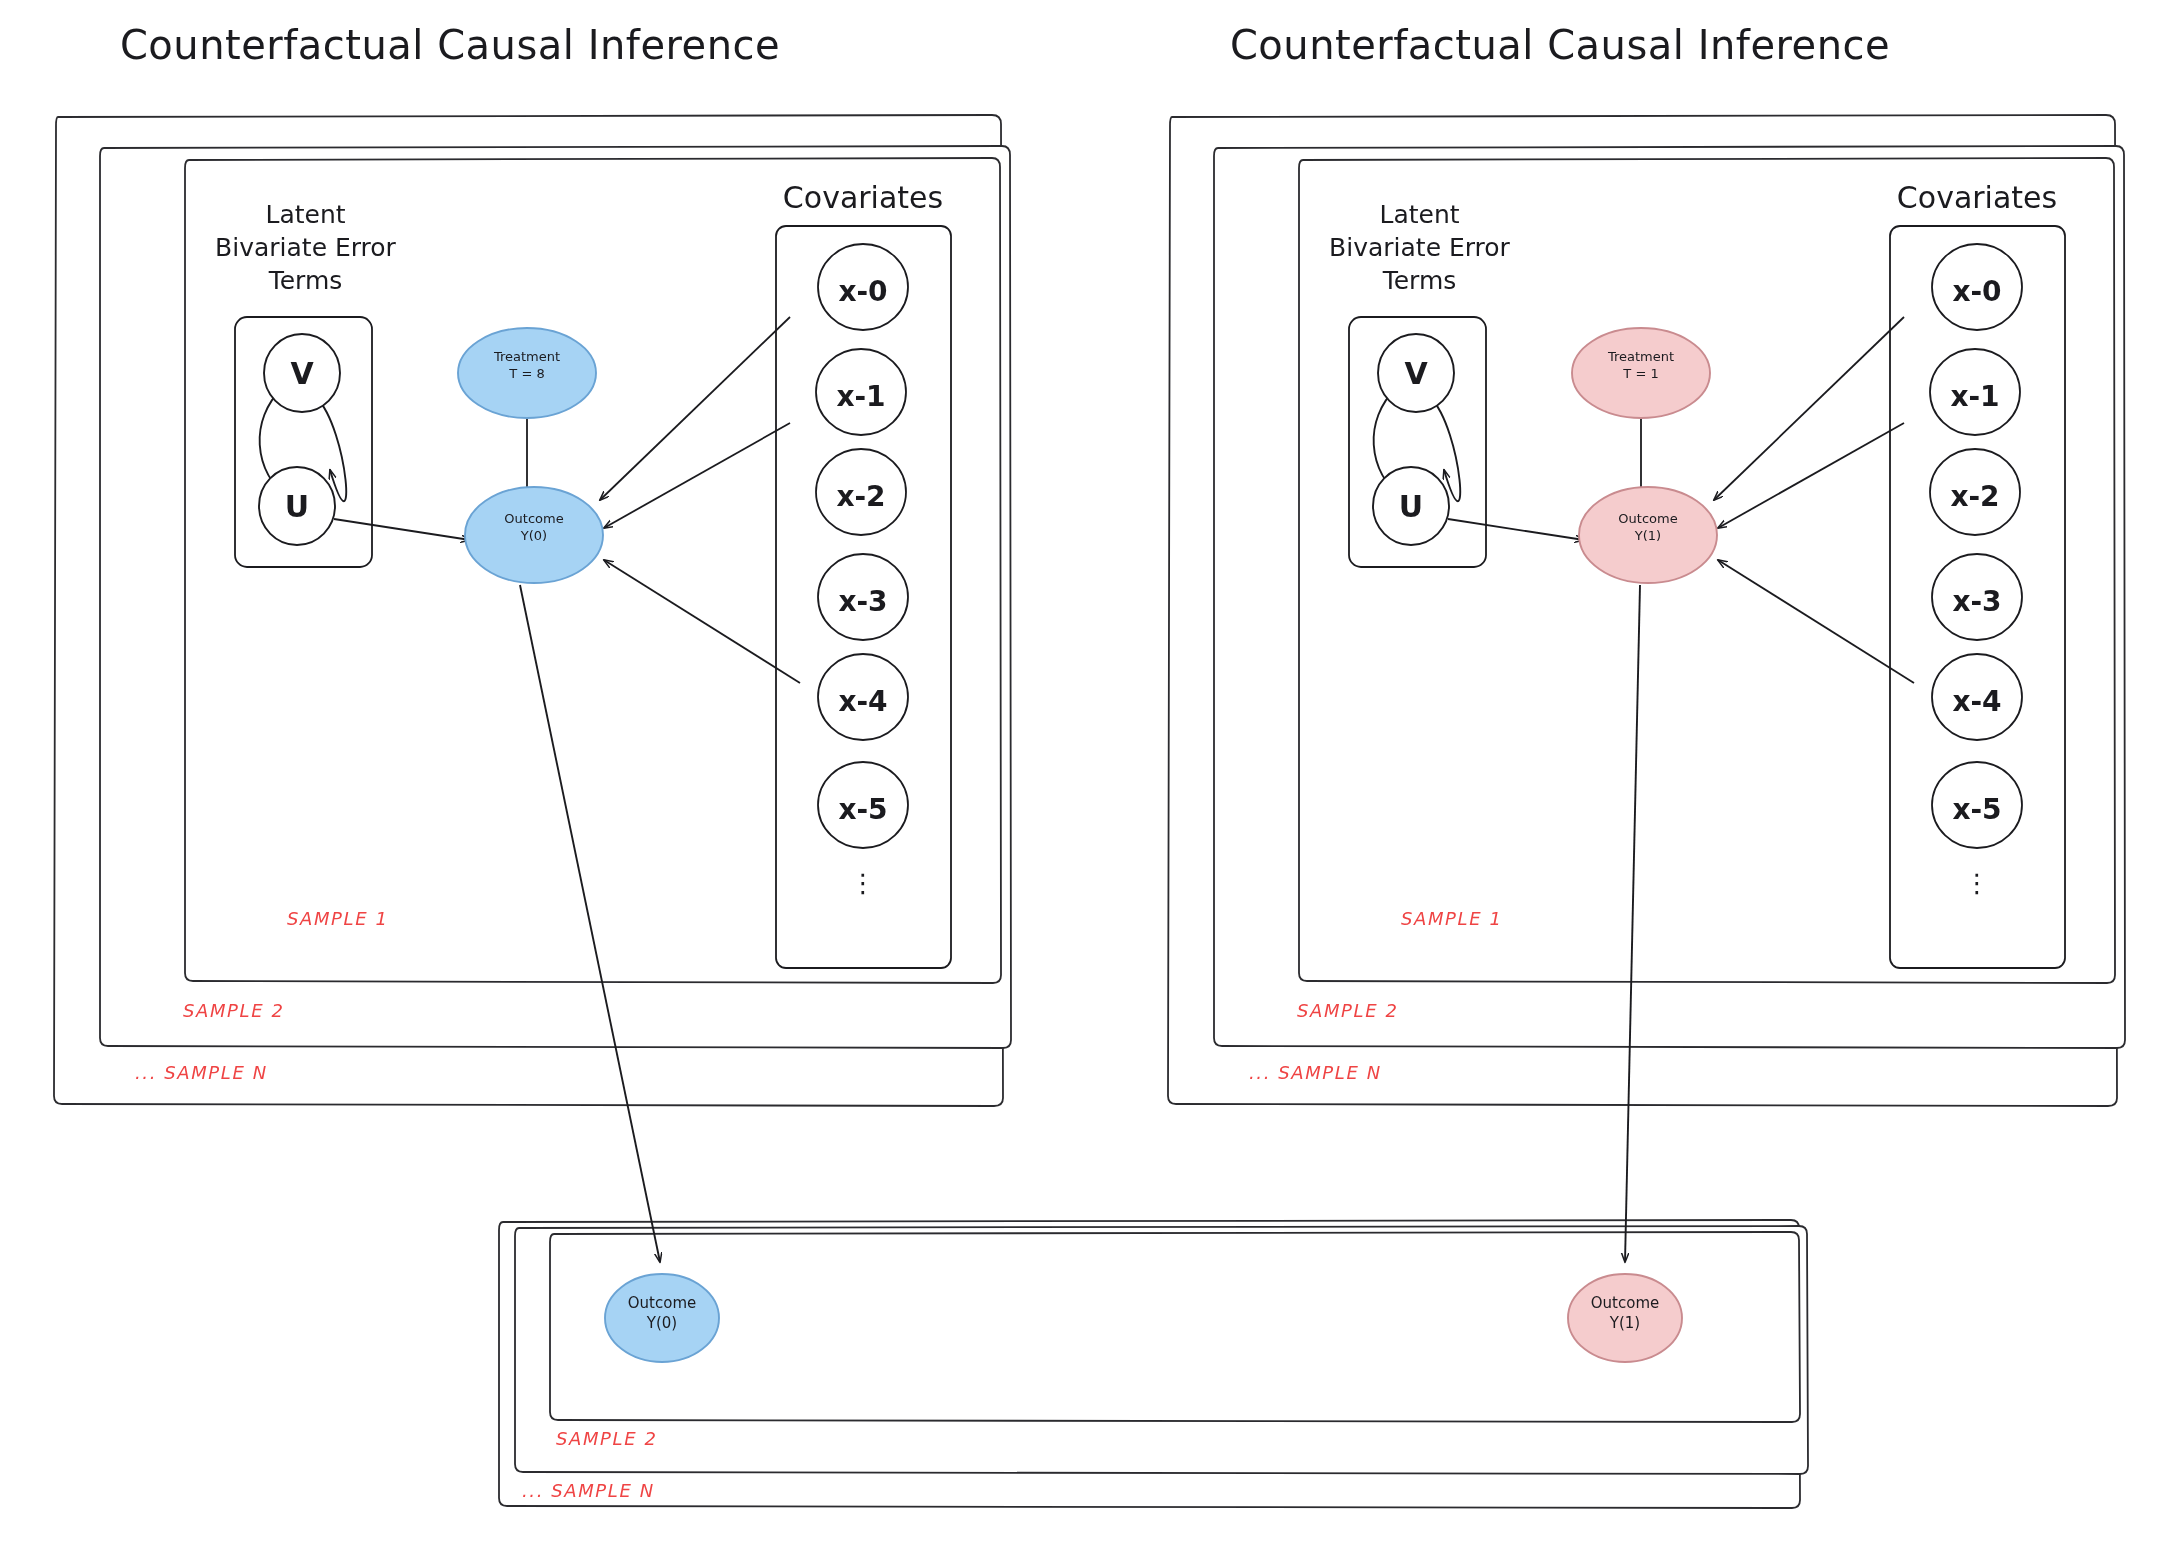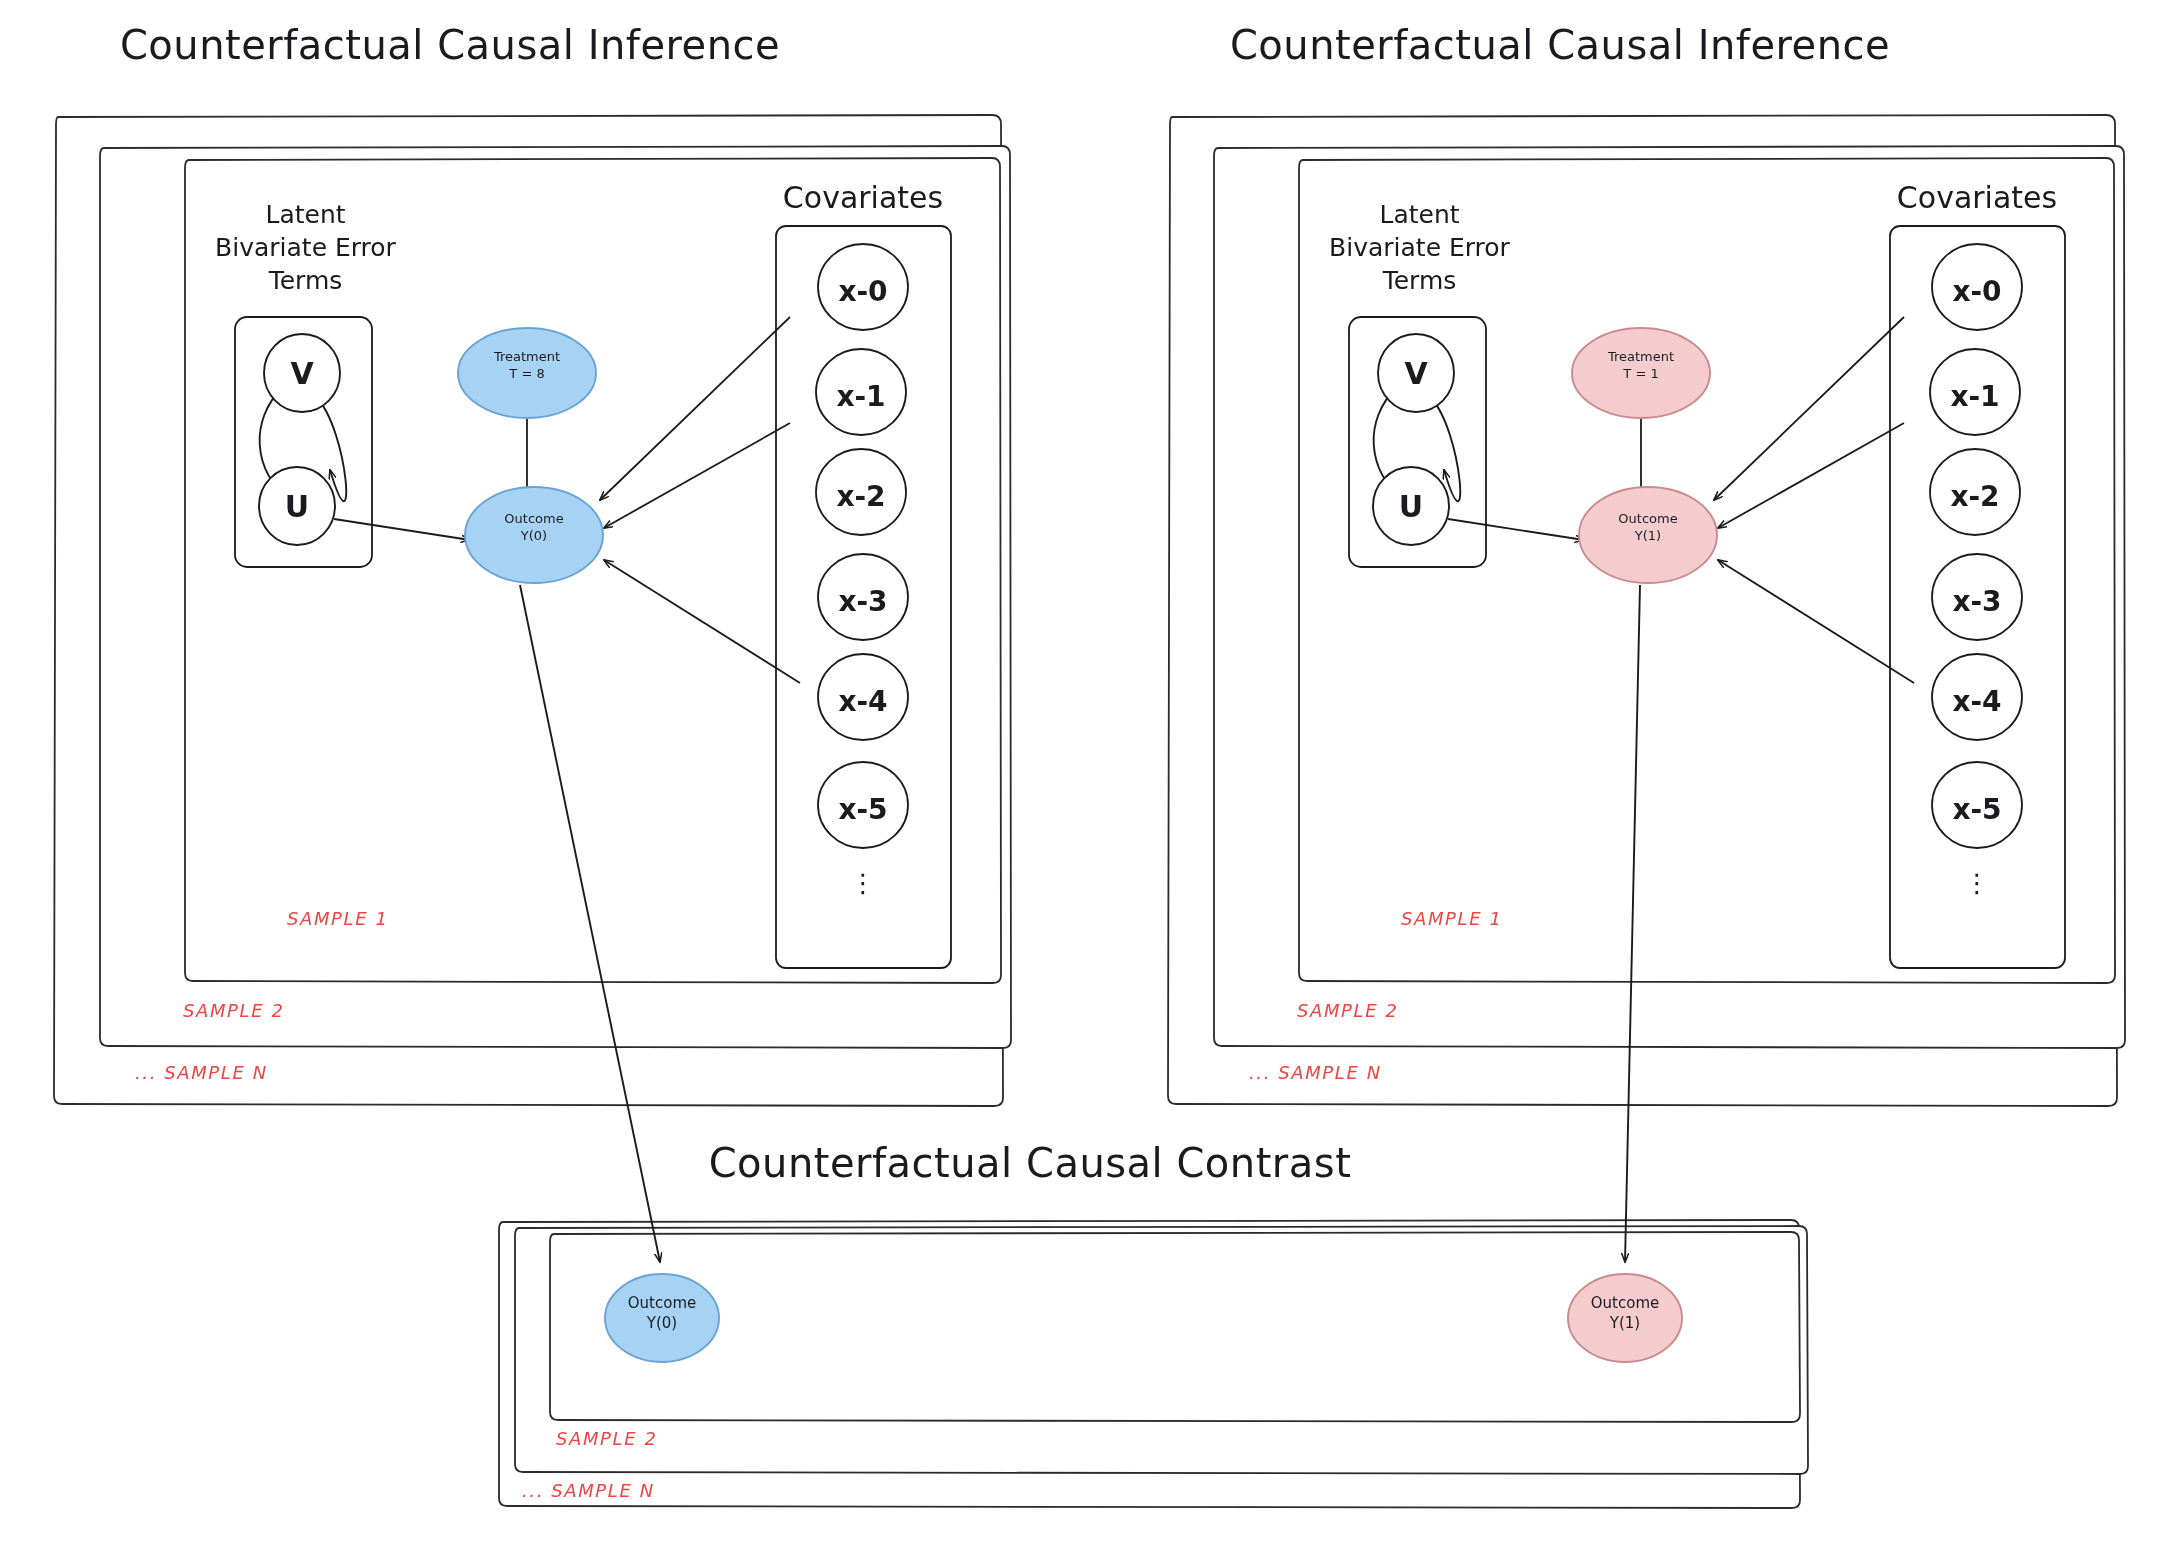--- a/index.html
+++ b/index.html
@@ -58,21 +58,20 @@
     line-height:0.5;
   }
 </style>
 </head>
 <body>
 
 <div class="stage">
 
   <div class="title" style="left:60px;top:22px;width:780px;">Counterfactual Causal Inference</div>
   <div class="title" style="left:1170px;top:22px;width:780px;">Counterfactual Causal Inference</div>
-  <div class="title" style="left:620px;top:1140px;width:820px;">Counterfactual Causal Contrast</div>
 
   <svg class="layer" viewBox="0 0 2174 1550">
     <defs>
       <marker id="ah" markerWidth="11" markerHeight="11" refX="9" refY="4" orient="auto" markerUnits="userSpaceOnUse">
         <path d="M0,0.4 L9.5,4 L0,7.6" fill="none" stroke="#1b1b1f" stroke-width="1.5" stroke-linecap="round" stroke-linejoin="round"></path>
       </marker>
     </defs>
 
     <g>
 

